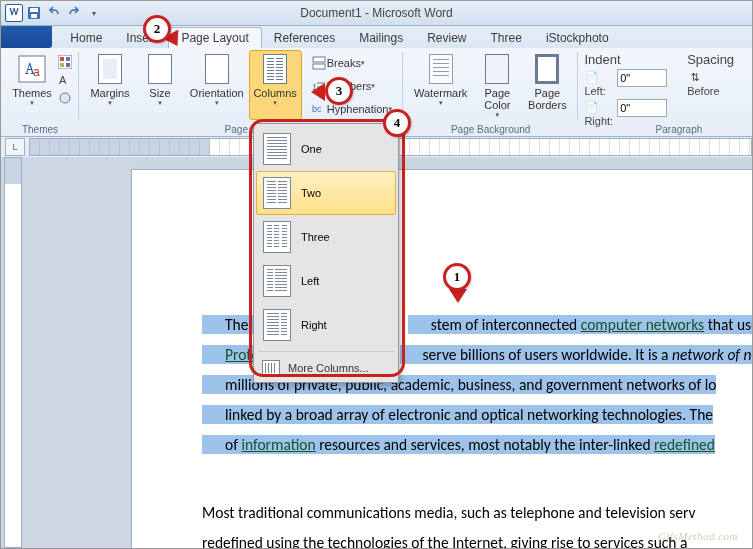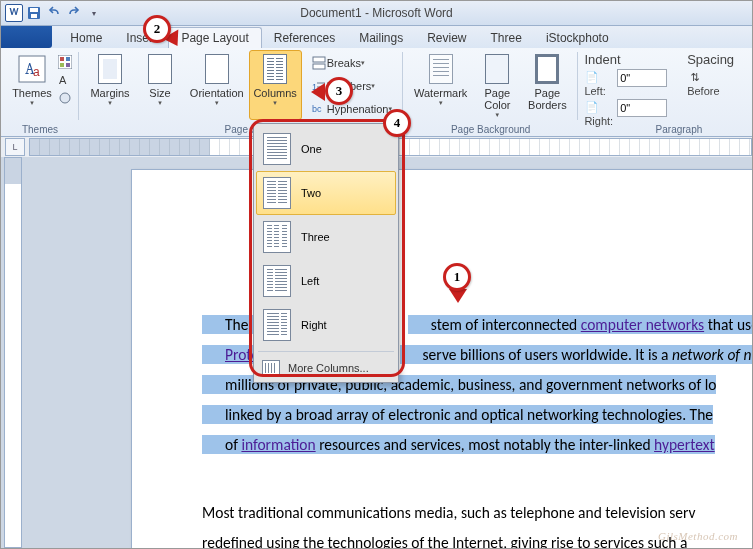--- a/index.html
+++ b/index.html
@@ -161,21 +161,21 @@
   .page {
     position: absolute; left: 130px; top: 12px; width: 700px; height: 800px;
     background: #fff; border: 1px solid #9bb0cc; box-shadow: 2px 2px 4px rgba(0,0,0,.15);
   }
   .doc-text {
     position: absolute; left: 70px; top: 140px; right: 10px;
     font-family: Calibri, "Segoe UI", sans-serif; font-size: 15.5px;
     line-height: 30px; color: #000;
   }
   .sel { background: #9ec3ea; padding-left: 23px; }
-  a.doclink { color: #4c1d95; text-decoration: underline; }
+  a.doclink { color: #14532d; text-decoration: underline; }
   .wht { background: #fff; }
 
   
   .col-menu {
     position: absolute; left: 252px; top: 122px; width: 140px;
     background: #e5e5e5; border: 1px solid #8e98a8;
     box-shadow: 2px 3px 6px rgba(0,0,0,.25);
     z-index: 50; padding: 3px 2px 0 2px;
   }
   .col-item {
@@ -456,21 +456,21 @@
 <div class="workspace">
   <div class="vruler">
     <div class="shade" style="top:0;height:26px"></div>
   </div>
   <div class="page">
     <div class="doc-text">
       <span class="sel"><span>The I</span></span><span style="display:inline-block;width:152px"></span><span class="sel"><span>stem of interconnected </span><a class="doclink">computer networks</a><span> that use </span></span><br>
       <span class="sel"><a class="doclink">Proto</a></span><span style="display:inline-block;width:140px"></span><span class="sel"><span>serve billions of users worldwide. It is a </span><i>network of n</i></span><br>
       <span class="sel">millions of private, public, academic, business, and government networks of lo</span><br>
       <span class="sel">linked by a broad array of electronic and optical networking technologies. The </span><br>
-      <span class="sel"><span>of </span><a class="doclink">information</a><span> resources and services, most notably the inter-linked </span><a class="doclink">hypertext</a><span> </span></span><br>
+      <span class="sel"><span>of </span><a class="doclink">information</a><span> resources and services, most notably the inter-linked </span><a class="doclink">redefined</a><span> </span></span><br>
       <span class="wht" style="padding:0 40px">&nbsp;</span><br>
       <div style="height:8px"></div>
       <span>Most traditional communications media, such as telephone and television serv</span><br>
       <span>redefined using the technologies of the Internet, giving rise to services such a</span>
     </div>
   </div>
 </div>
 
 <div class="col-menu">
   <div class="col-item">

